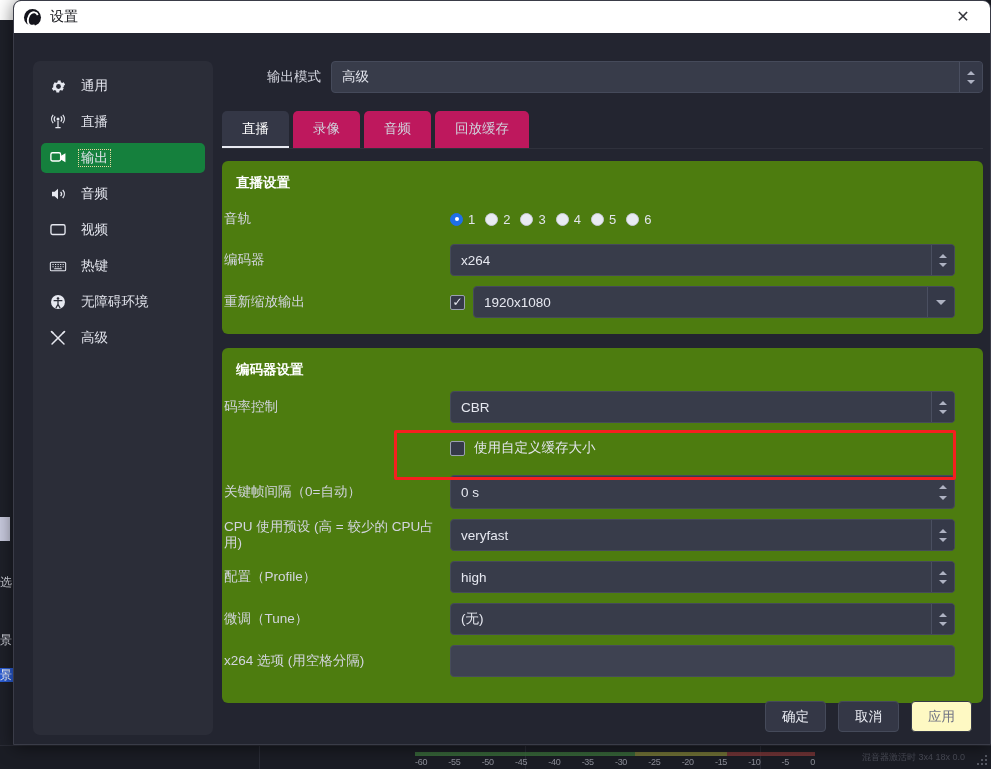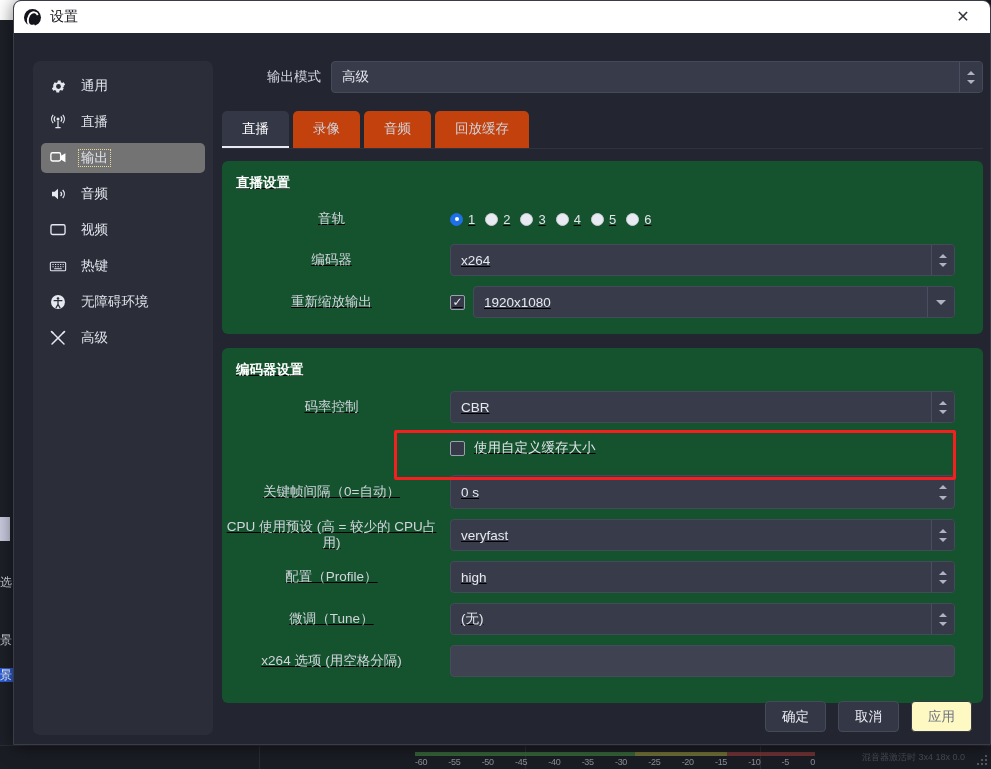--- a/index.html
+++ b/index.html
@@ -109,21 +109,21 @@
     position: absolute; left: 19px; top: 28px;
     width: 180px; height: 674px;
     background: #2b2d38; border-radius: 7px;
     padding: 10px 8px;
   }
   .side-item {
     display: flex; align-items: center; gap: 11px;
     height: 30px; padding: 0 8px; margin-bottom: 6px;
     border-radius: 5px; color: #e2e4ec; font-size: 13.5px; cursor: pointer;
   }
-  .side-item.active { background: #737373; }
+  .side-item.active { background: #15803d; }
   .side-item .side-label {
     padding: 1px 3px; line-height: 16px;
   }
   .side-item.active .side-label {
     border: 1px dotted #e8d8a0; padding: 0 2px;
   }
   .side-ico {
     width: 18px; height: 18px; flex: 0 0 18px;
     display: flex; align-items: center; justify-content: center;
   }
@@ -163,42 +163,42 @@
   .field-btn.wide { flex-basis: 27px; }
   .chev { width: 0; height: 0; border-left: 4px solid transparent; border-right: 4px solid transparent; }
   .chev.up { border-bottom: 4px solid #aeb2c2; }
   .chev.down { border-top: 4px solid #aeb2c2; }
   .chev.big { border-left-width: 5px; border-right-width: 5px; }
   .chev.big.down { border-top-width: 5px; }
 
   
   .tabs { display: flex; gap: 4px; align-items: flex-end; }
   .tab {
-    background: #c2410c; color: #d0d2dc; font-size: 13.5px;
+    background: #be185d; color: #d0d2dc; font-size: 13.5px;
     padding: 9px 20px 8px 20px; border-radius: 5px 5px 0 0; cursor: pointer;
     border-bottom: 2px solid transparent;
   }
   .tab.active { background: #343746; color: #ffffff; border-bottom: 2px solid #e8eaf2; }
   .tabs-underline { height: 1px; background: #2f313c; margin-bottom: 12px; }
 
   
   .card {
-    background: #14532d; border-radius: 6px;
-    padding: 13px 14px 16px 2px; margin-bottom: 14px; text-decoration: underline;
+    background: #4d7c0f; border-radius: 6px;
+    padding: 13px 14px 16px 2px; margin-bottom: 14px;
   }
   .card-title {
     color: #ffffff; font-size: 13.5px; font-weight: bold;
     margin: 0 0 12px 12px;
   }
   .row {
     display: flex; align-items: center; min-height: 30px; margin-bottom: 10px;
   }
   .row:last-child { margin-bottom: 0; }
   .row-label {
-    width: 226px; flex: 0 0 226px; text-align: center; padding-right: 11px;
+    width: 226px; flex: 0 0 226px; text-align: left; padding-right: 11px;
     color: #d2d4de; font-size: 13.5px; line-height: 16px;
   }
   .row-field-wrap { flex: 1 1 auto; display: flex; align-items: center; gap: 8px; padding-right: 14px; }
 
   
   .radio-group { display: flex; align-items: center; gap: 10px; }
   .radio-item { display: flex; align-items: center; gap: 5px; color: #e2e4ec; font-size: 13px; cursor: pointer; }
   .radio-dot {
     width: 13px; height: 13px; border-radius: 50%;
     background: #e9ebf2; border: 1px solid #c9ccd8;

